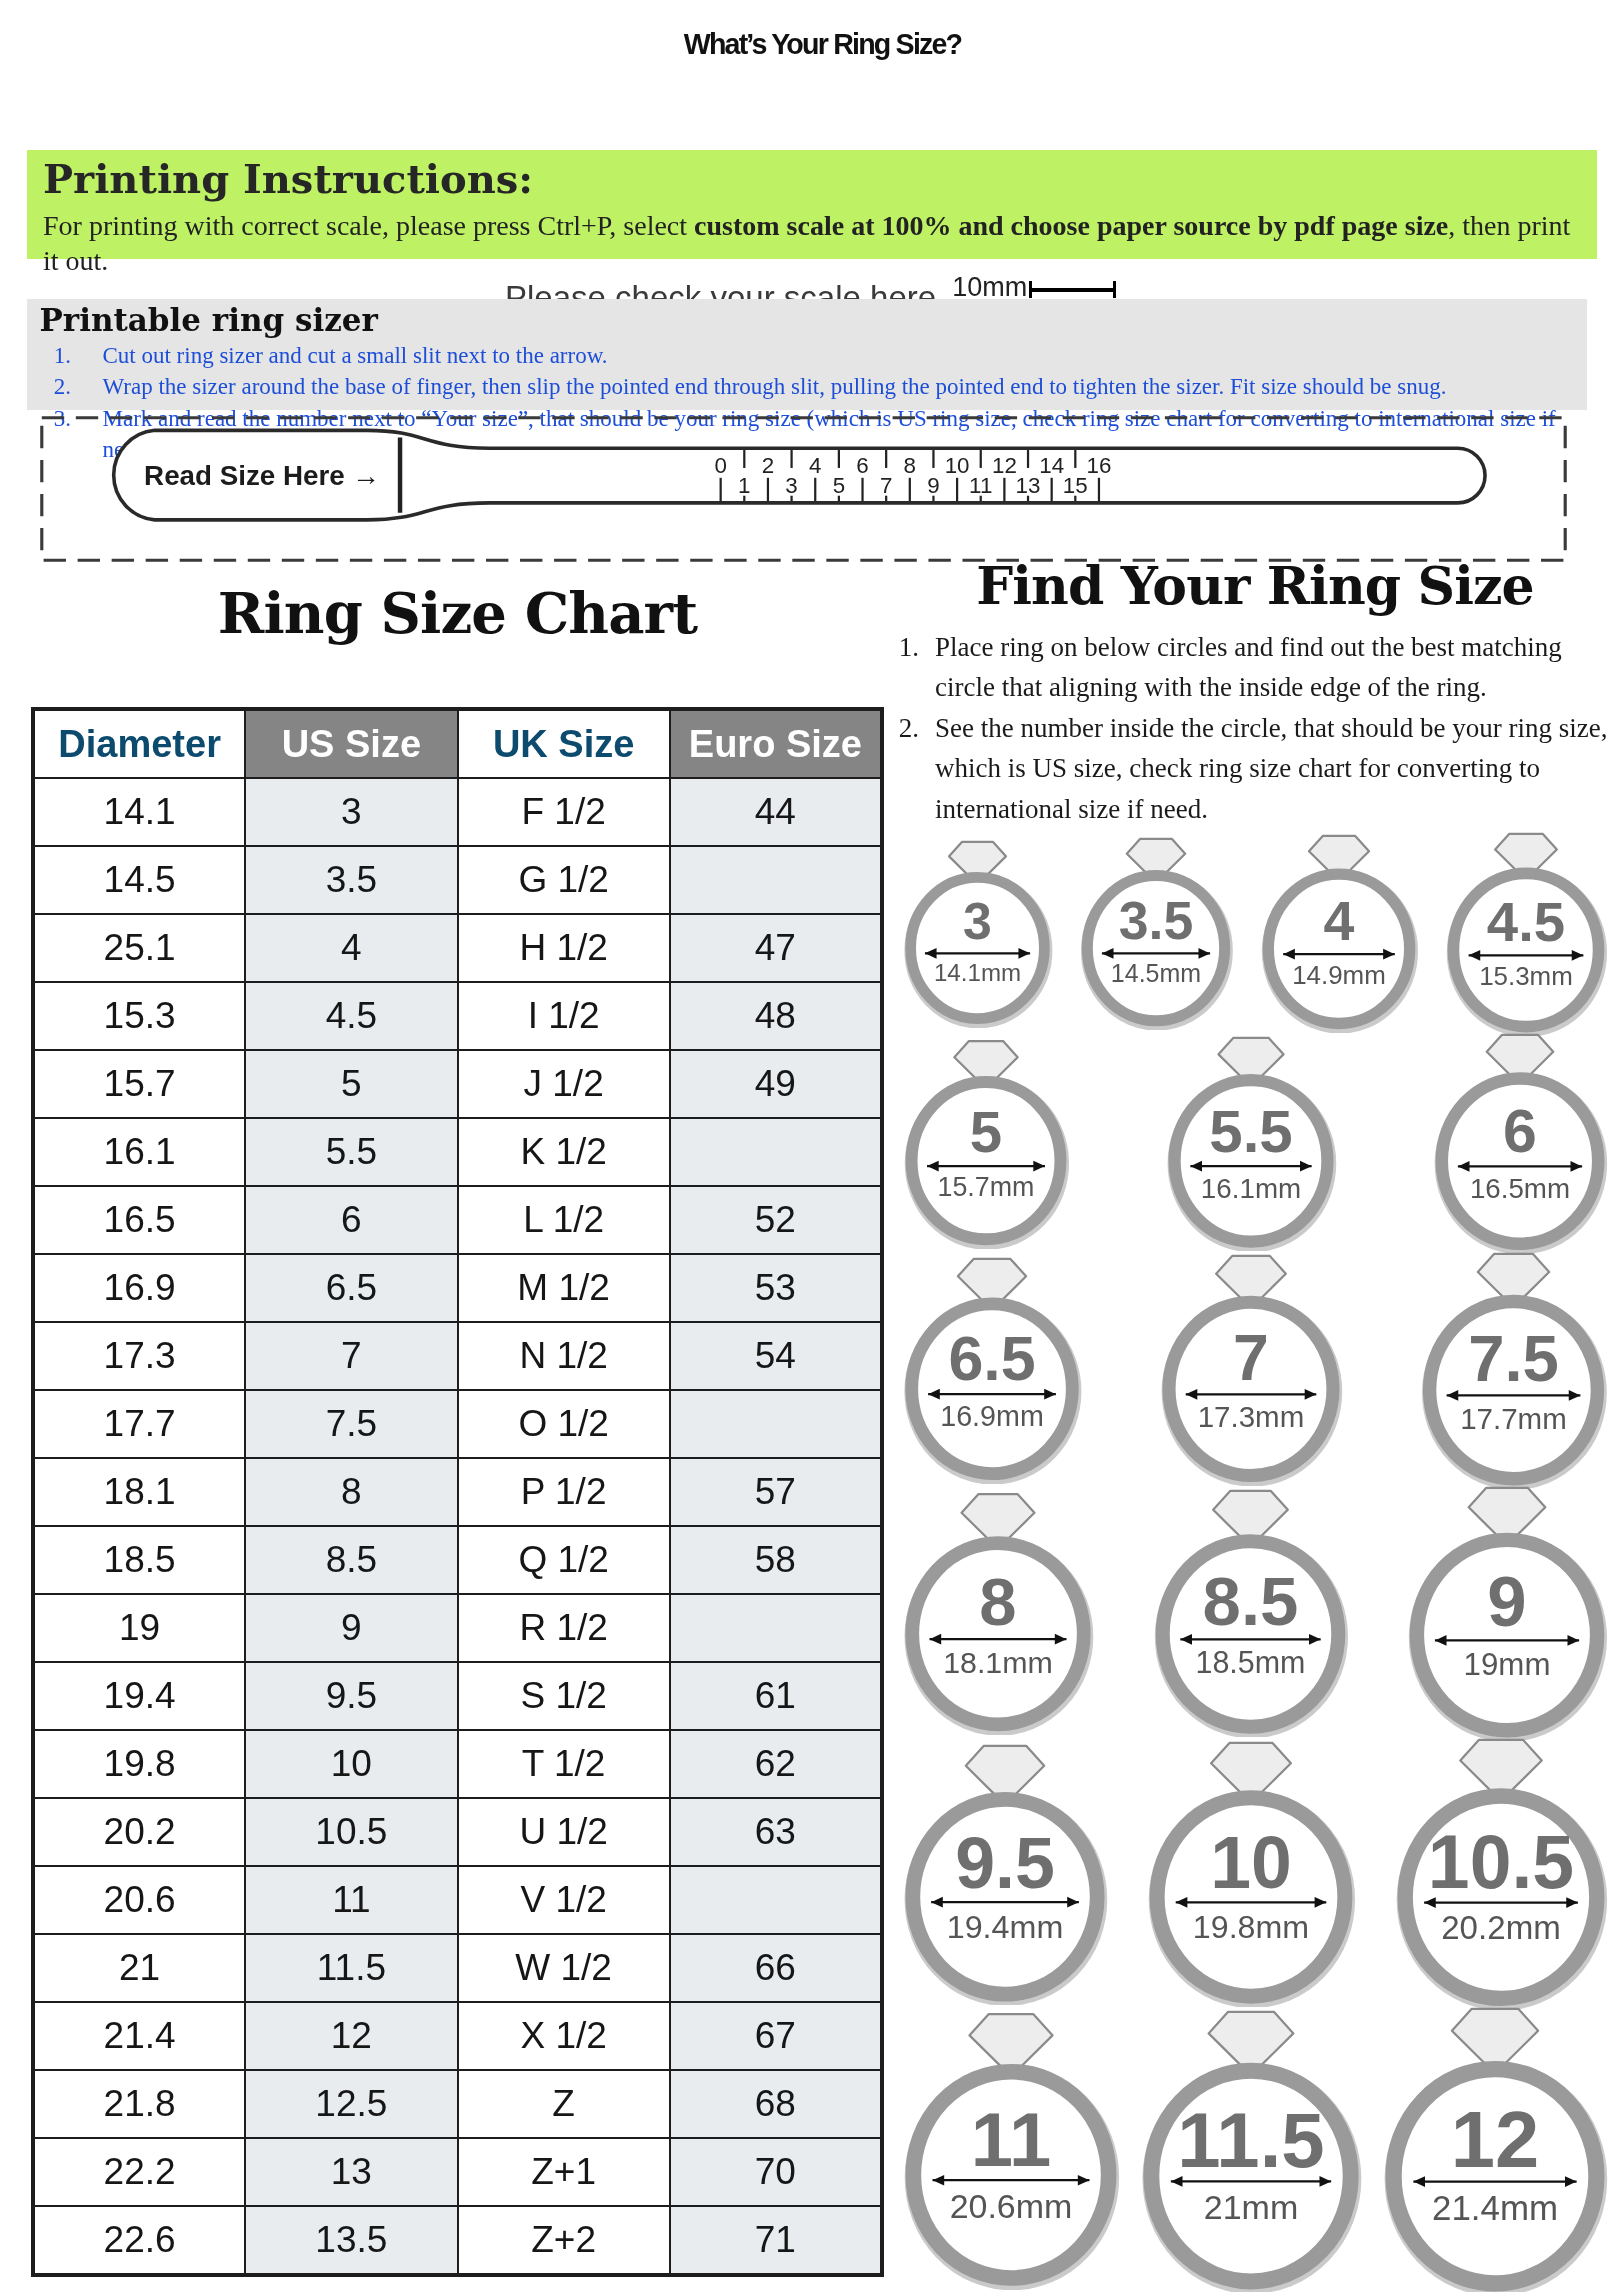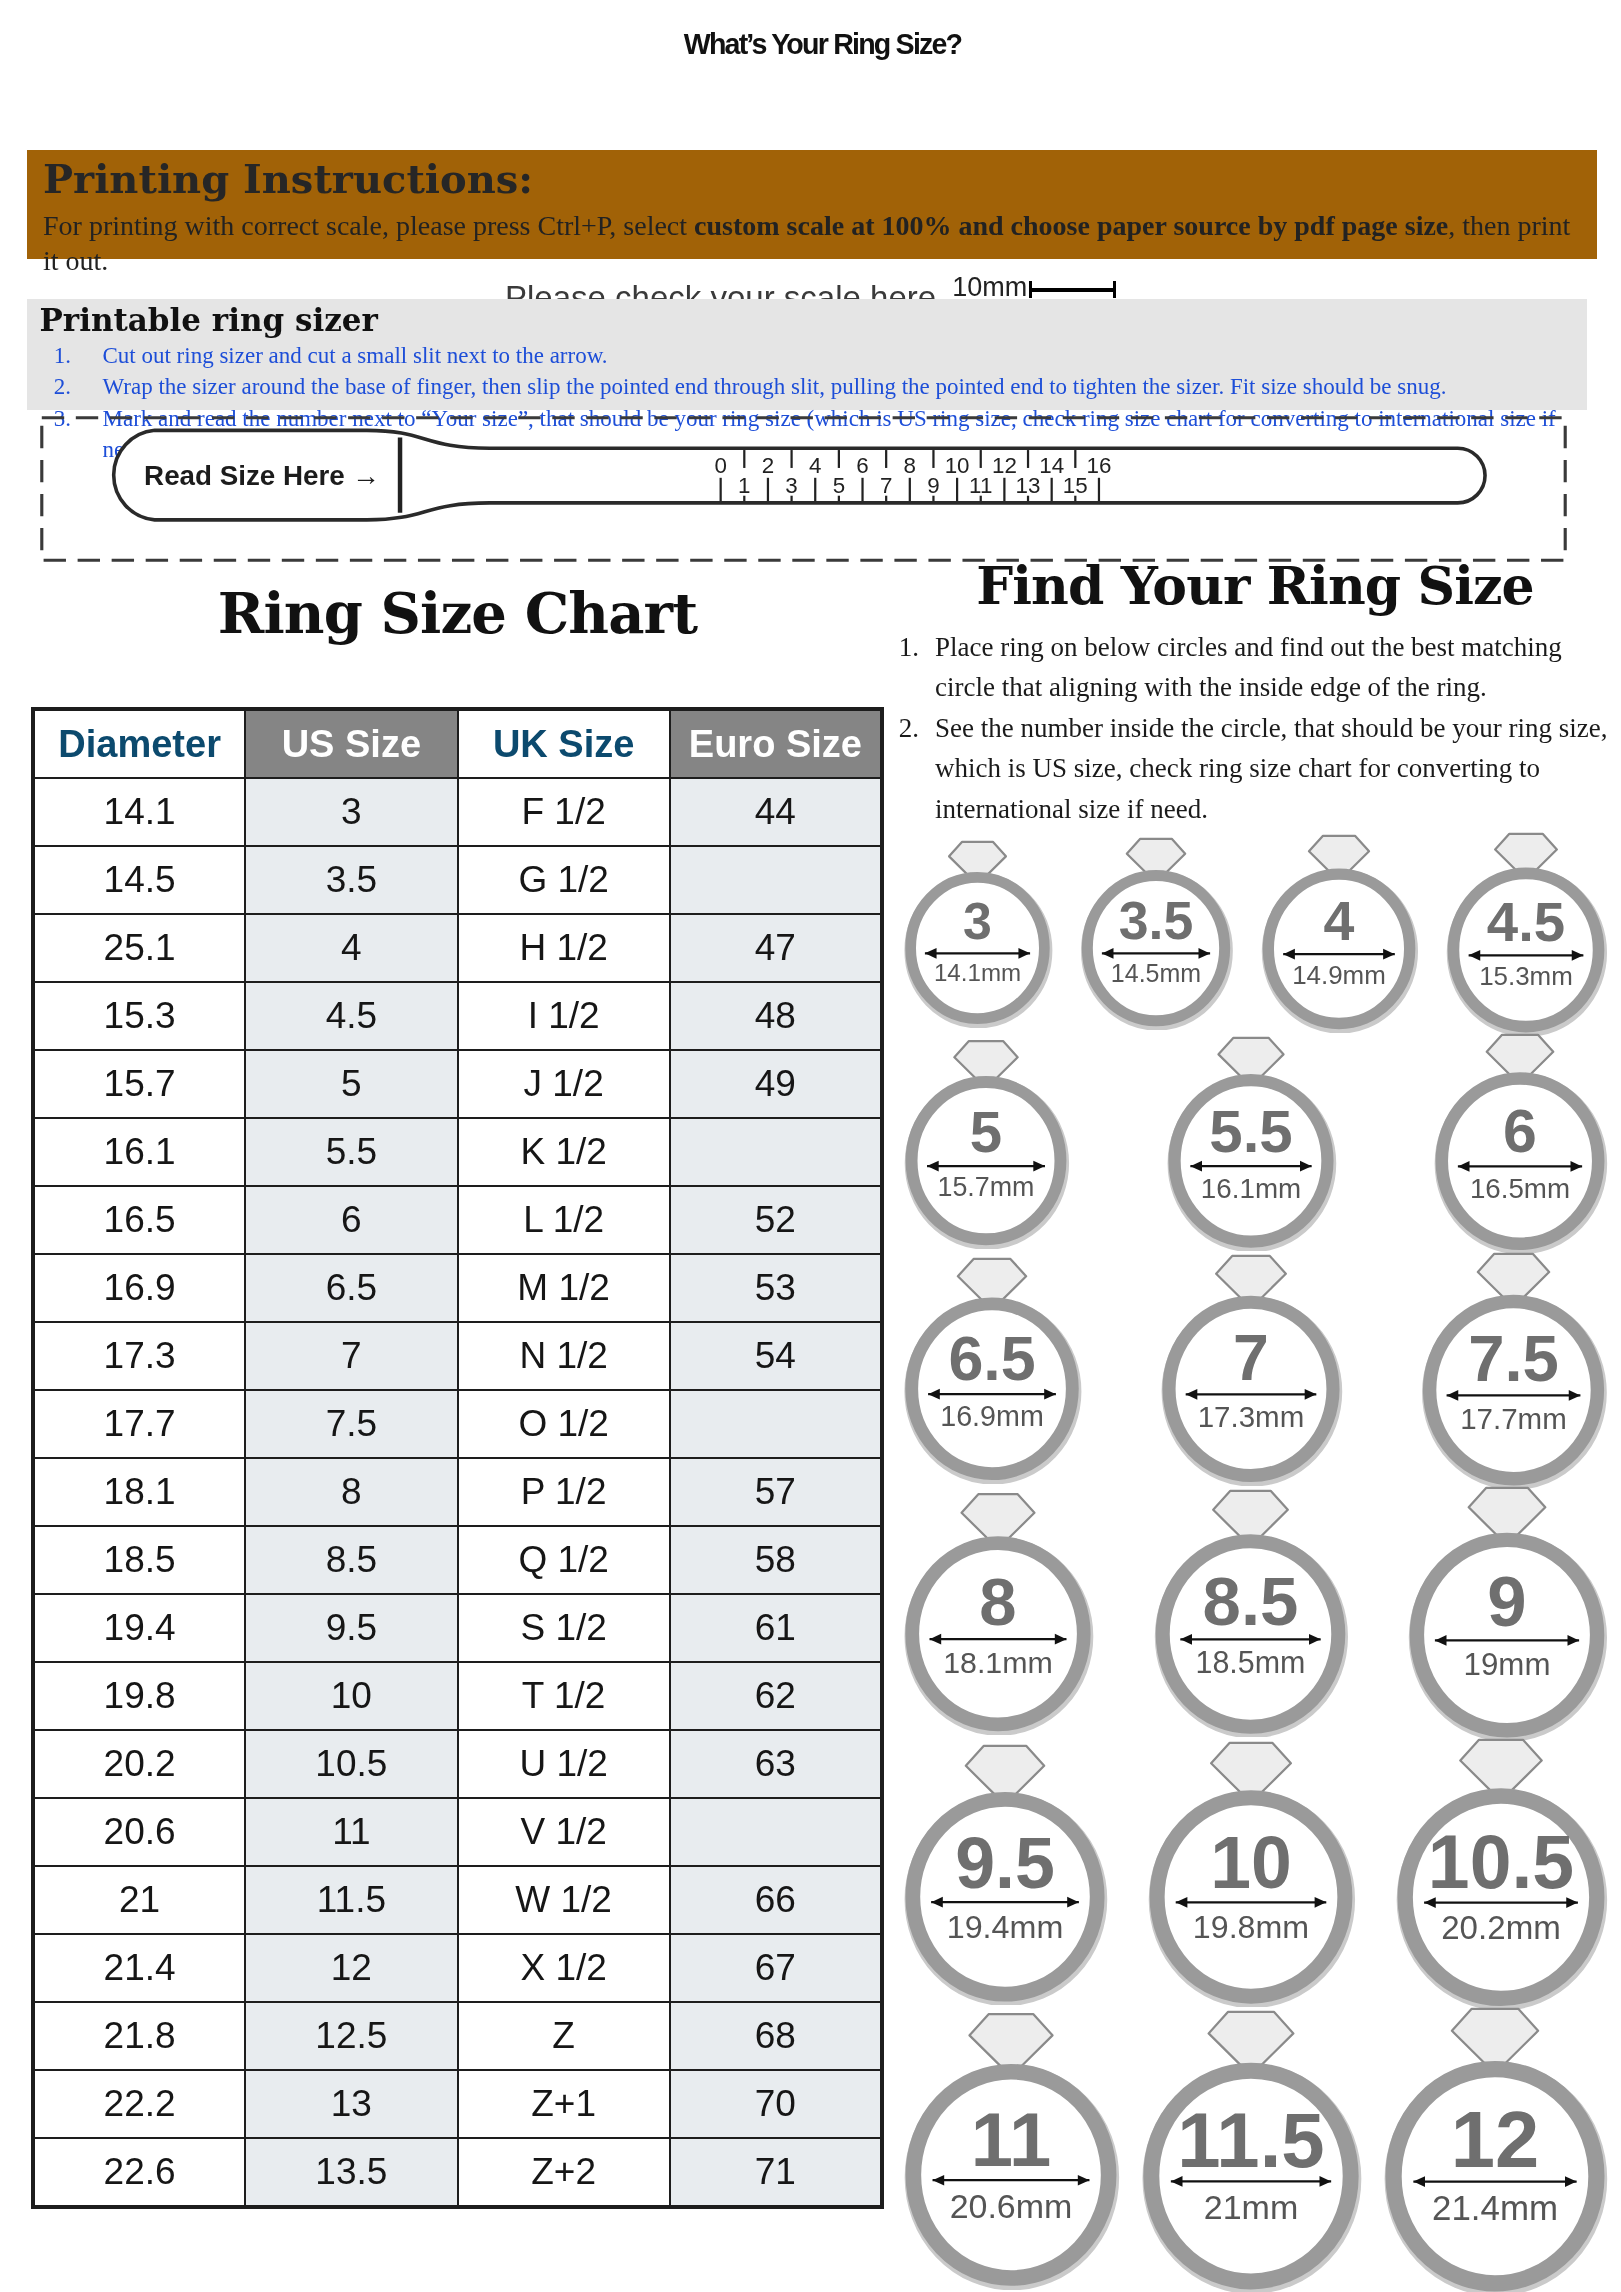--- a/index.html
+++ b/index.html
@@ -3,21 +3,21 @@
 <meta charset="utf-8">
 <style>
   html,body{margin:0;padding:0;background:#fff;}
   .page{position:relative;width:1621px;height:2293px;background:#fff;overflow:hidden;
         font-family:"Liberation Sans",sans-serif;color:#1c1c1c;}
 
   .main-title{position:absolute;top:16px;left:0;width:100%;margin:12px;text-align:center;
 o        font:bold 86px/1.1 "DejaVu Serif",serif;letter-spacing:-1.8px;color:#111;}
 
   .printing{position:absolute;left:27px;top:150px;width:1570px;height:109px;box-sizing:border-box;
-        background:#a16207;padding:7.2px 16px;}
+        background:#bef264;padding:7.2px 16px;}
   .printing h2{margin:0;font:bold 40px/1.1 "DejaVu Serif",serif;color:#262626;}
   .printing p{margin:7.2px 0 0 0;font:28px/1.25 "Liberation Serif",serif;color:#222;}
 
   .scale-row{position:absolute;left:0;top:278px;width:100%;display:flex;justify-content:center;
         align-items:flex-start;gap:14.3px;}
   .scale-label{font:33px/1.2 "Liberation Sans",sans-serif;color:#3a3a3a;}
   .scale-widget{display:inline-flex;flex-direction:row;align-items:center;margin-top:-5.4px;}
   .scale-mm{font:27px/1.1 "Liberation Sans",sans-serif;color:#222;border-bottom:1.8px solid #111;padding:0 1.8px;}
   .scale-line{position:relative;width:87px;height:3.6px;background:#000;margin-top:4.5px;}
   .scale-line::before,.scale-line::after{content:"";position:absolute;top:-7.2px;width:2.7px;height:17px;background:#000;}
@@ -211,20 +211,26 @@
             <td>P 1/2</td>
             <td class="tint">57</td>
           </tr>
           <tr>
             <td>18.5</td>
             <td class="tint">8.5</td>
             <td>Q 1/2</td>
             <td class="tint">58</td>
           </tr>
           <tr>
+            <td>19</td>
+            <td class="tint">9</td>
+            <td>R 1/2</td>
+            <td class="tint"></td>
+          </tr>
+          <tr>
             <td>19.4</td>
             <td class="tint">9.5</td>
             <td>S 1/2</td>
             <td class="tint">61</td>
           </tr>
           <tr>
             <td>19.8</td>
             <td class="tint">10</td>
             <td>T 1/2</td>
             <td class="tint">62</td>

